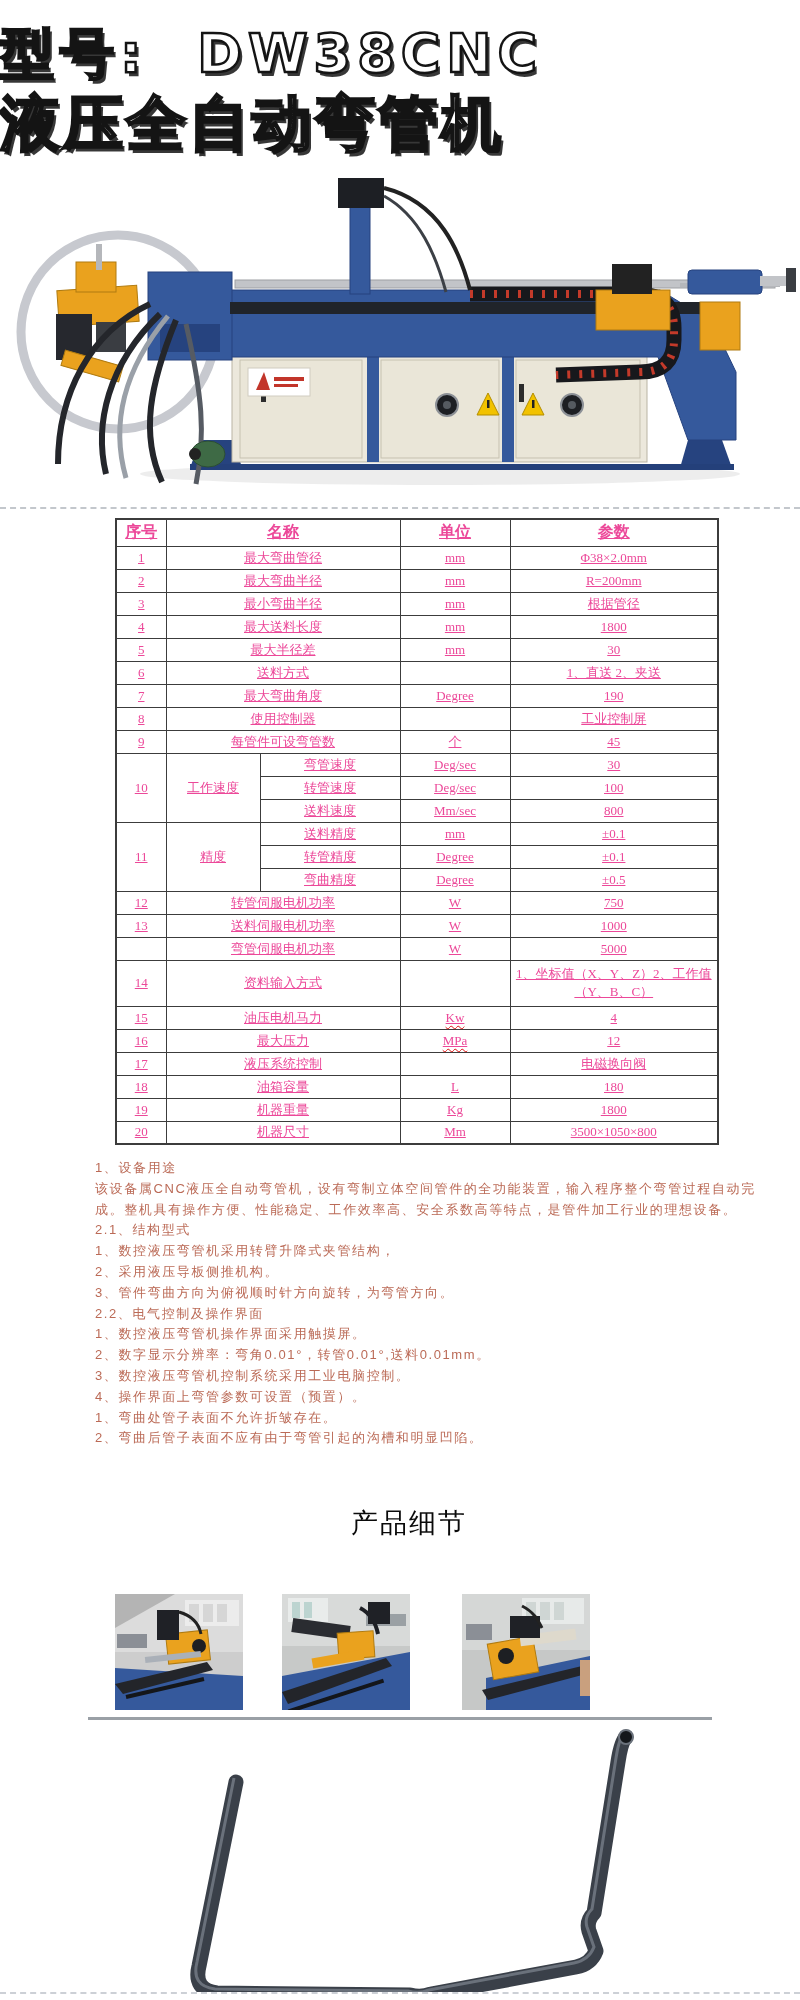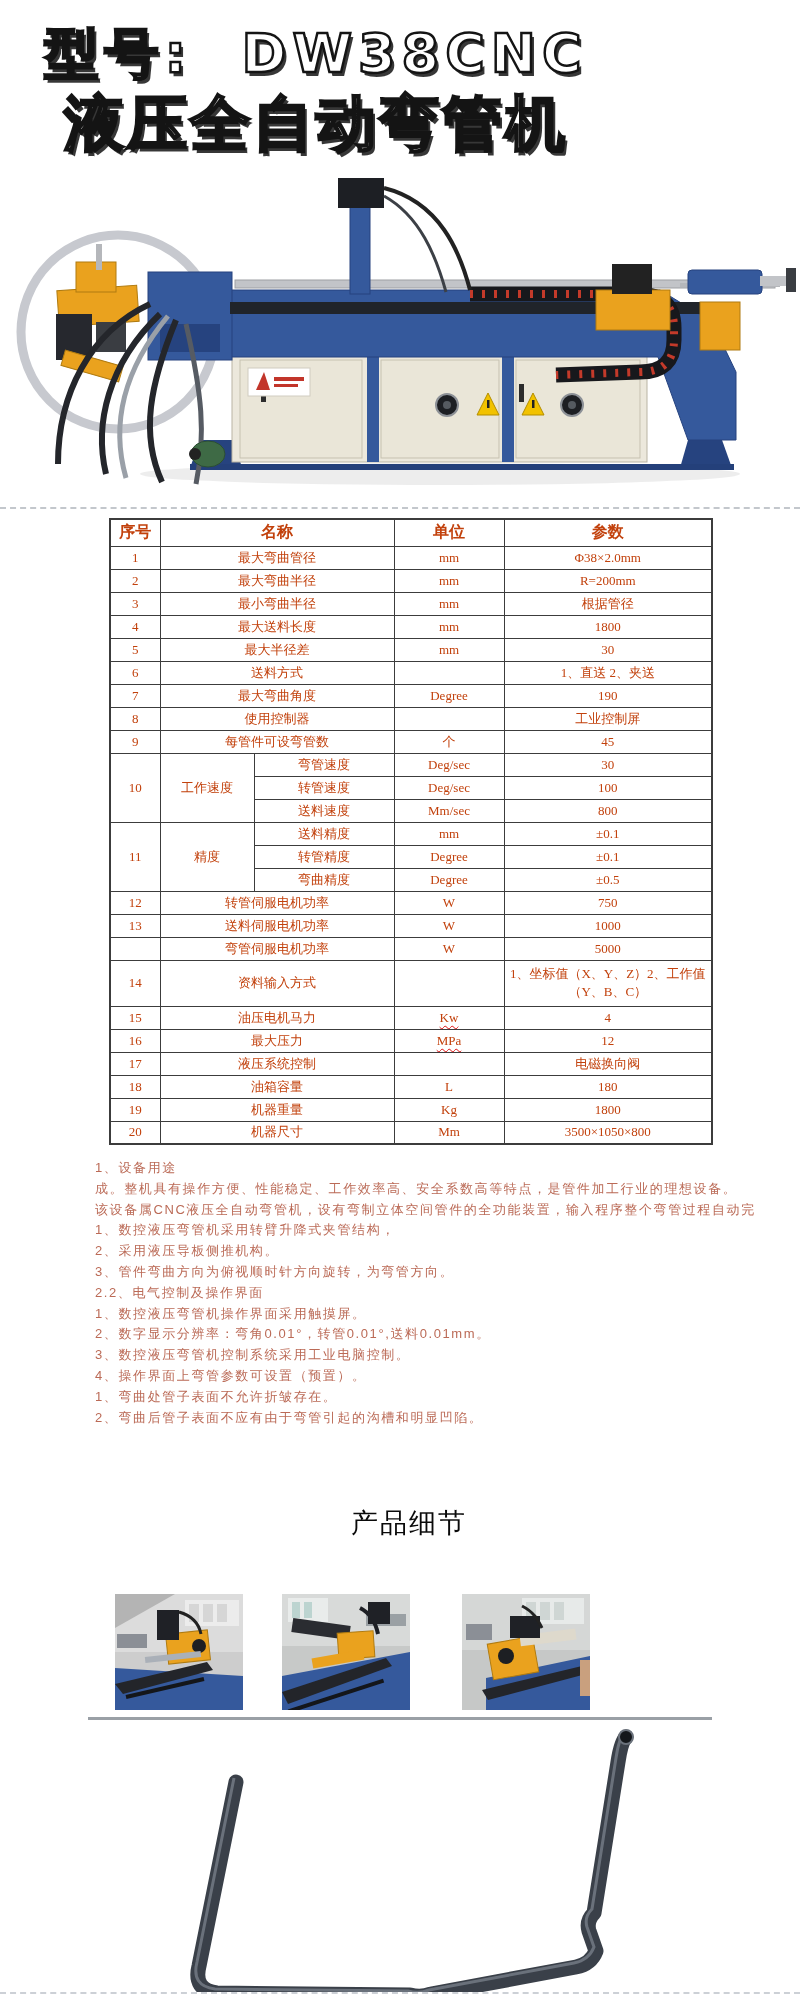--- a/index.html
+++ b/index.html
@@ -5,40 +5,40 @@
   :root{
     --machine-blue:#35599c; --machine-blue-dark:#26437f; --machine-yellow:#eaa21e;
     --cabinet-cream:#ece8dc; --desc-color:#bb6a56; --pipe-gray:#3a4049; --line-gray:#9aa0a6;
   }
   html,body{margin:0;padding:0;}
   body{width:800px;height:2000px;background:#ffffff;overflow:hidden;position:relative;
        font-family:"Liberation Sans", sans-serif;}
   .page{position:absolute;inset:0;}
 
   
-  .title-block{position:absolute;top:20px;left:0;width:632px;text-align:center;}
+  .title-block{position:absolute;top:20px;left:0;width:632px;}
   .title-line{color:#ffffff;font-weight:900;white-space:pre;
     -webkit-text-stroke:2.5px #141414;
     text-shadow:3px 4px 0 rgba(20,20,20,0.85);
     font-family:"DejaVu Sans", sans-serif;}
   .title-line1{font-size:54px;line-height:68px;letter-spacing:6px;}
   .title-line2{font-size:60px;line-height:70px;letter-spacing:3px;}
 
   
   .machine-photo{position:absolute;top:172px;left:0;width:800px;height:330px;}
 
   
   .sep{position:absolute;left:0;width:800px;border-top:2px dashed #c3c7cc;height:0;}
   .sep1{top:507px;}
   .sep2{top:1992px;border-top:2px dashed #ccd0d6;}
 
   
-  table.spec{position:absolute;top:518px;left:109px;border-collapse:collapse;
-    font-family:"Liberation Serif","DejaVu Serif",serif;font-size:13px;color:#c2410c;
-    border:2px solid #3c3c3c;}
+  table.spec{position:absolute;top:518px;left:115px;border-collapse:collapse;
+    font-family:"Liberation Serif","DejaVu Serif",serif;font-size:13px;color:#ec4899;
+    border:2px solid #3c3c3c;text-decoration:underline;}
   table.spec th, table.spec td{border:1px solid #3c3c3c;text-align:center;vertical-align:middle;padding:0 3px;}
   table.spec thead tr{height:27px;}
   table.spec thead th{font-size:16px;font-weight:bold;}
   table.spec tbody tr{height:23px;}
   table.spec tbody tr.tall{height:46px;}
   td.wavy{text-decoration:underline wavy #dd1111;text-decoration-thickness:1px;text-underline-offset:3px;}
 
   
   .desc{position:absolute;top:1158px;left:95px;width:618px;color:var(--desc-color);}
   .desc-line{font-size:13px;line-height:20.8px;letter-spacing:1.6px;white-space:nowrap;}
@@ -330,22 +330,23 @@
           <td>20</td>
           <td colspan="2">机器尺寸</td>
           <td>Mm</td>
           <td>3500×1050×800</td>
         </tr>
       </tbody>
   </table>
 
   <div class="desc">
       <div class="desc-line">1、设备用途</div>
+      <div class="desc-line">该设备属CNC液压全自动弯管机，设有弯制立体空间管件的全功能装置，输入程序整个弯管过程自动完</div>
       <div class="desc-line">成。整机具有操作方便、性能稳定、工作效率高、安全系数高等特点，是管件加工行业的理想设备。</div>
-      <div class="desc-line">该设备属CNC液压全自动弯管机，设有弯制立体空间管件的全功能装置，输入程序整个弯管过程自动完</div>
+      <div class="desc-line">2.1、结构型式</div>
       <div class="desc-line">1、数控液压弯管机采用转臂升降式夹管结构，</div>
       <div class="desc-line">2、采用液压导板侧推机构。</div>
       <div class="desc-line">3、管件弯曲方向为俯视顺时针方向旋转，为弯管方向。</div>
       <div class="desc-line">2.2、电气控制及操作界面</div>
       <div class="desc-line">1、数控液压弯管机操作界面采用触摸屏。</div>
       <div class="desc-line">2、数字显示分辨率：弯角0.01°，转管0.01°,送料0.01mm。</div>
       <div class="desc-line">3、数控液压弯管机控制系统采用工业电脑控制。</div>
       <div class="desc-line">4、操作界面上弯管参数可设置（预置）。</div>
       <div class="desc-line">1、弯曲处管子表面不允许折皱存在。</div>
       <div class="desc-line">2、弯曲后管子表面不应有由于弯管引起的沟槽和明显凹陷。</div>

